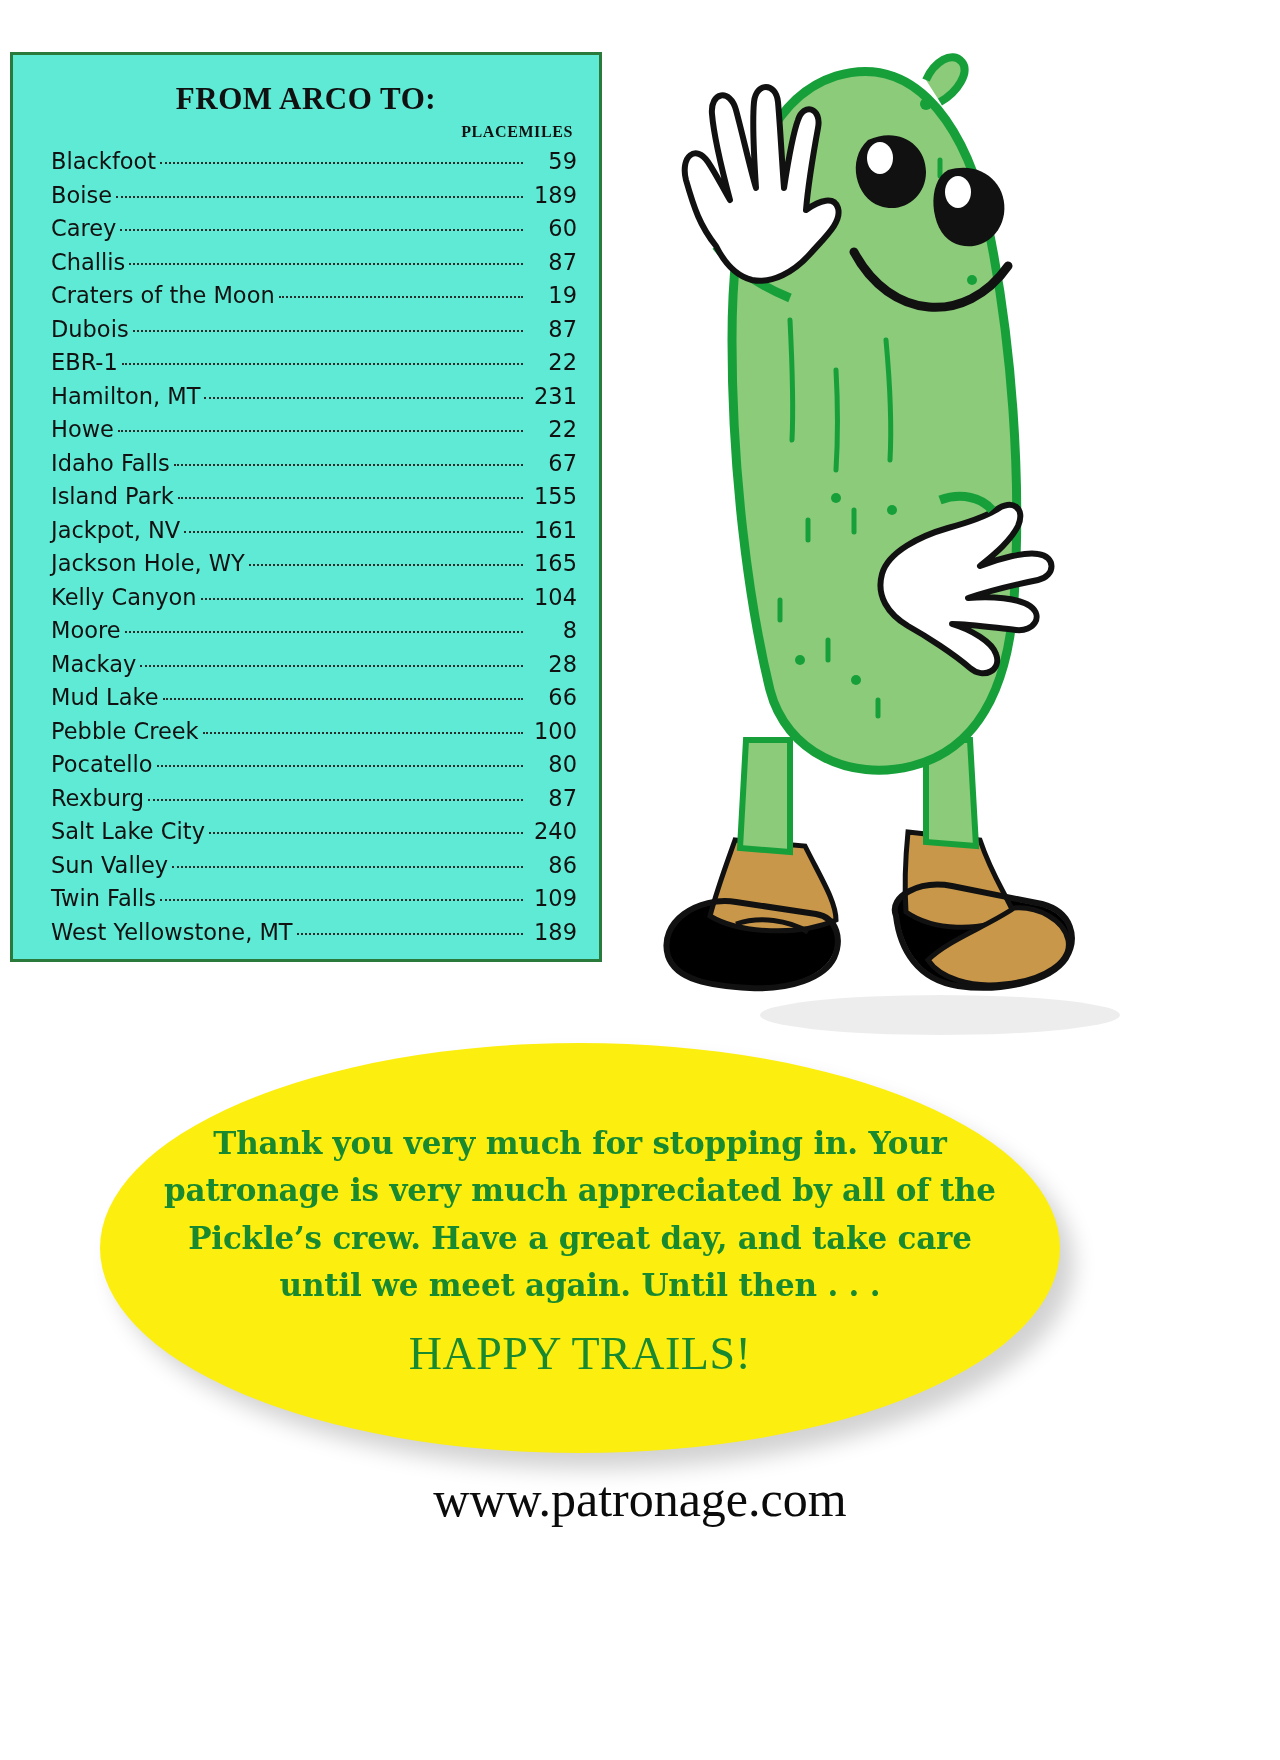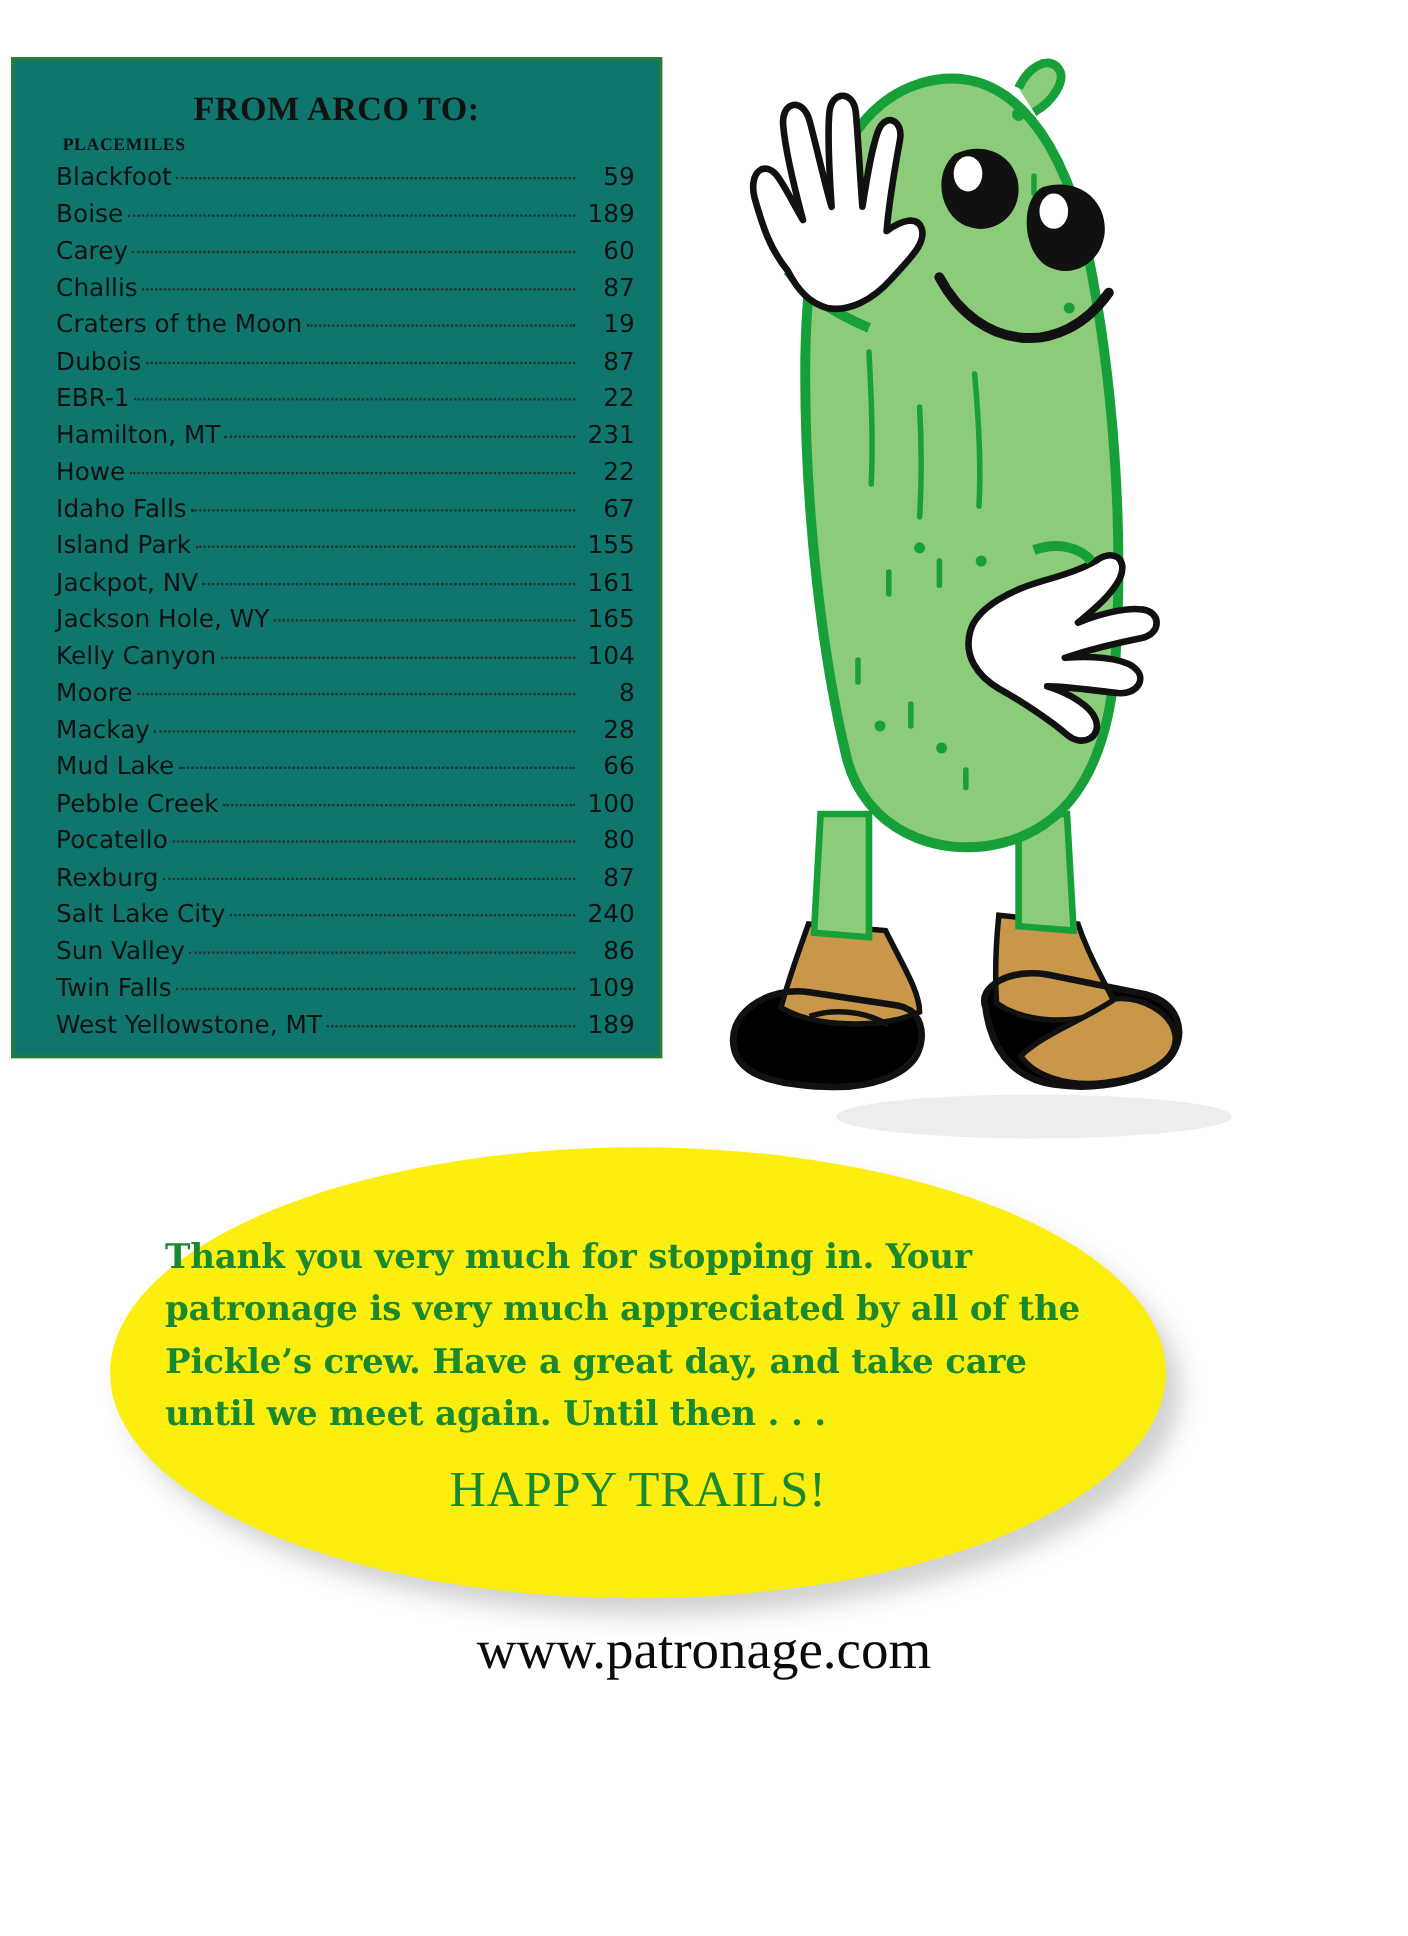--- a/index.html
+++ b/index.html
@@ -15,37 +15,37 @@
     overflow: hidden;
   }
 
   
   .distance-panel {
     position: absolute;
     left: 10px;
     top: 52px;
     width: 592px;
     height: 910px;
-    background: #0f766e;
+    background: #5eead4;
     border: 3px solid #2a7a3b;
     box-sizing: border-box;
     padding: 18px 22px 10px 22px;
   }
   .panel-title {
     text-align: center;
     font-family: "Liberation Serif", serif;
     font-weight: bold;
     font-size: 31px;
     letter-spacing: 0.5px;
     color: #111;
     margin: 8px 0 6px 0;
   }
   .col-heads {
     display: flex;
-    justify-content: flex-start;
+    justify-content: flex-end;
     font-family: "Liberation Serif", serif;
     font-weight: bold;
     font-size: 16px;
     letter-spacing: 0.6px;
     color: #111;
     padding: 0 4px 4px 22px;
   }
   .row {
     display: flex;
     align-items: baseline;
@@ -91,20 +91,21 @@
     top: 1043px;
     width: 960px;
     height: 410px;
     background: #fcee0f;
     border-radius: 50% / 50%;
     box-shadow: 14px 16px 22px rgba(0,0,0,0.18);
     display: flex;
     flex-direction: column;
     align-items: center;
     justify-content: center;
+    text-align: center;
   }
   .thanks-text {
     color: #18892f;
     font-family: "DejaVu Serif", serif;
     font-weight: bold;
     font-size: 31px;
     line-height: 1.52;
     letter-spacing: -0.2px;
     width: 860px;
     margin-top: 4px;

